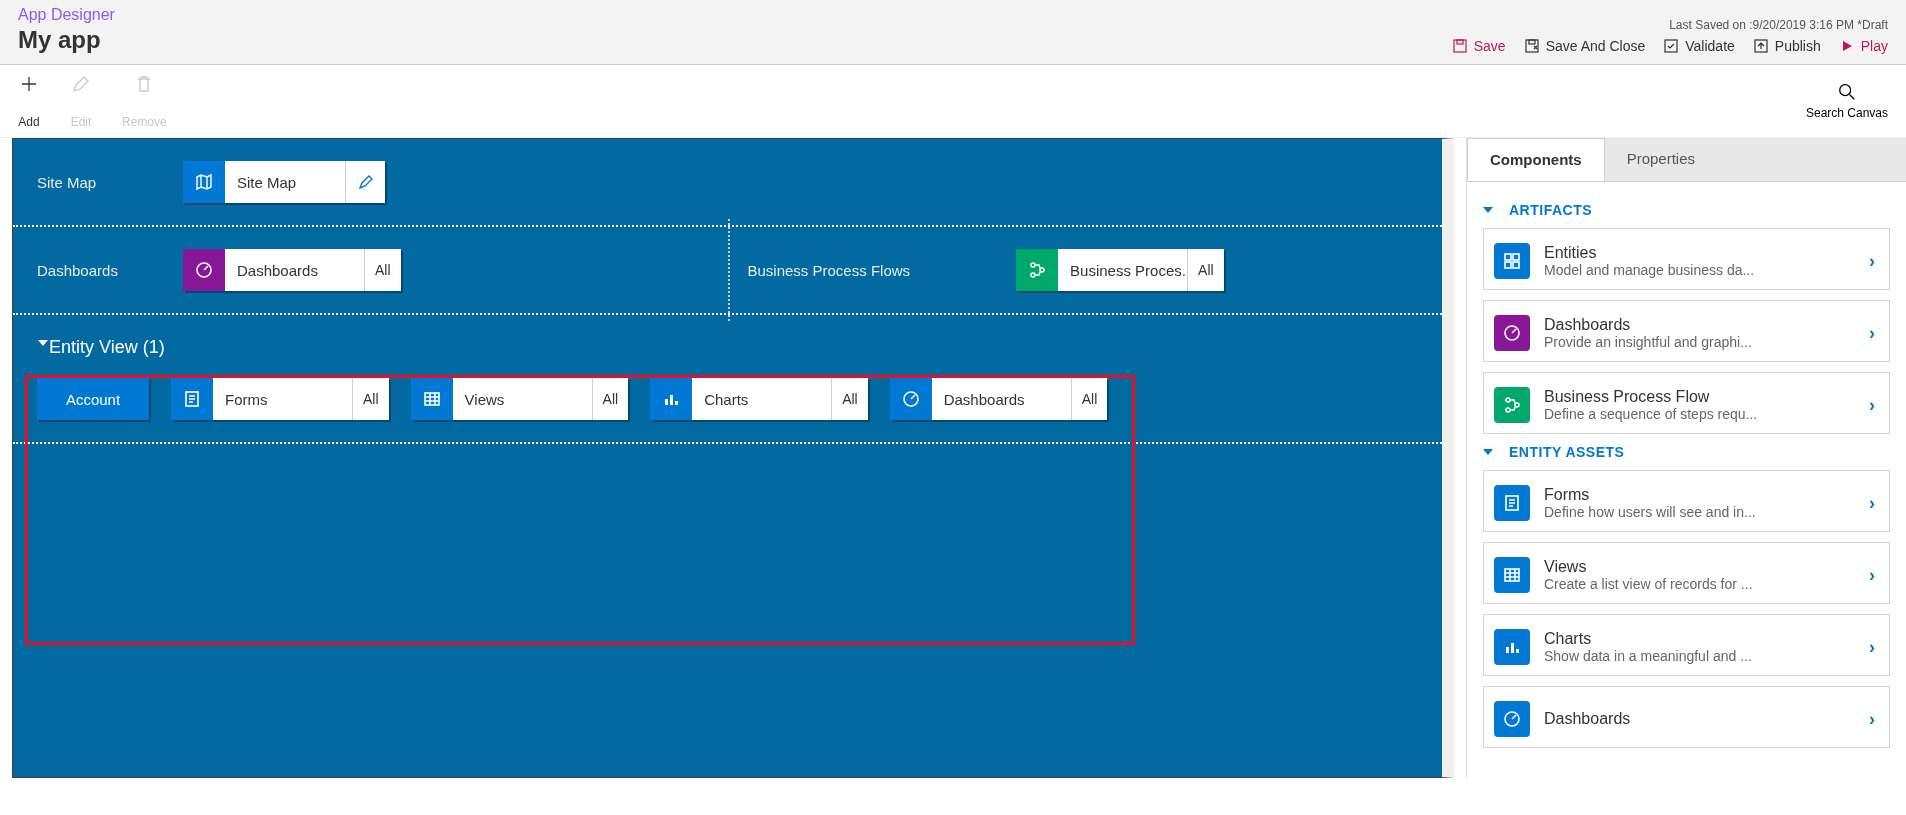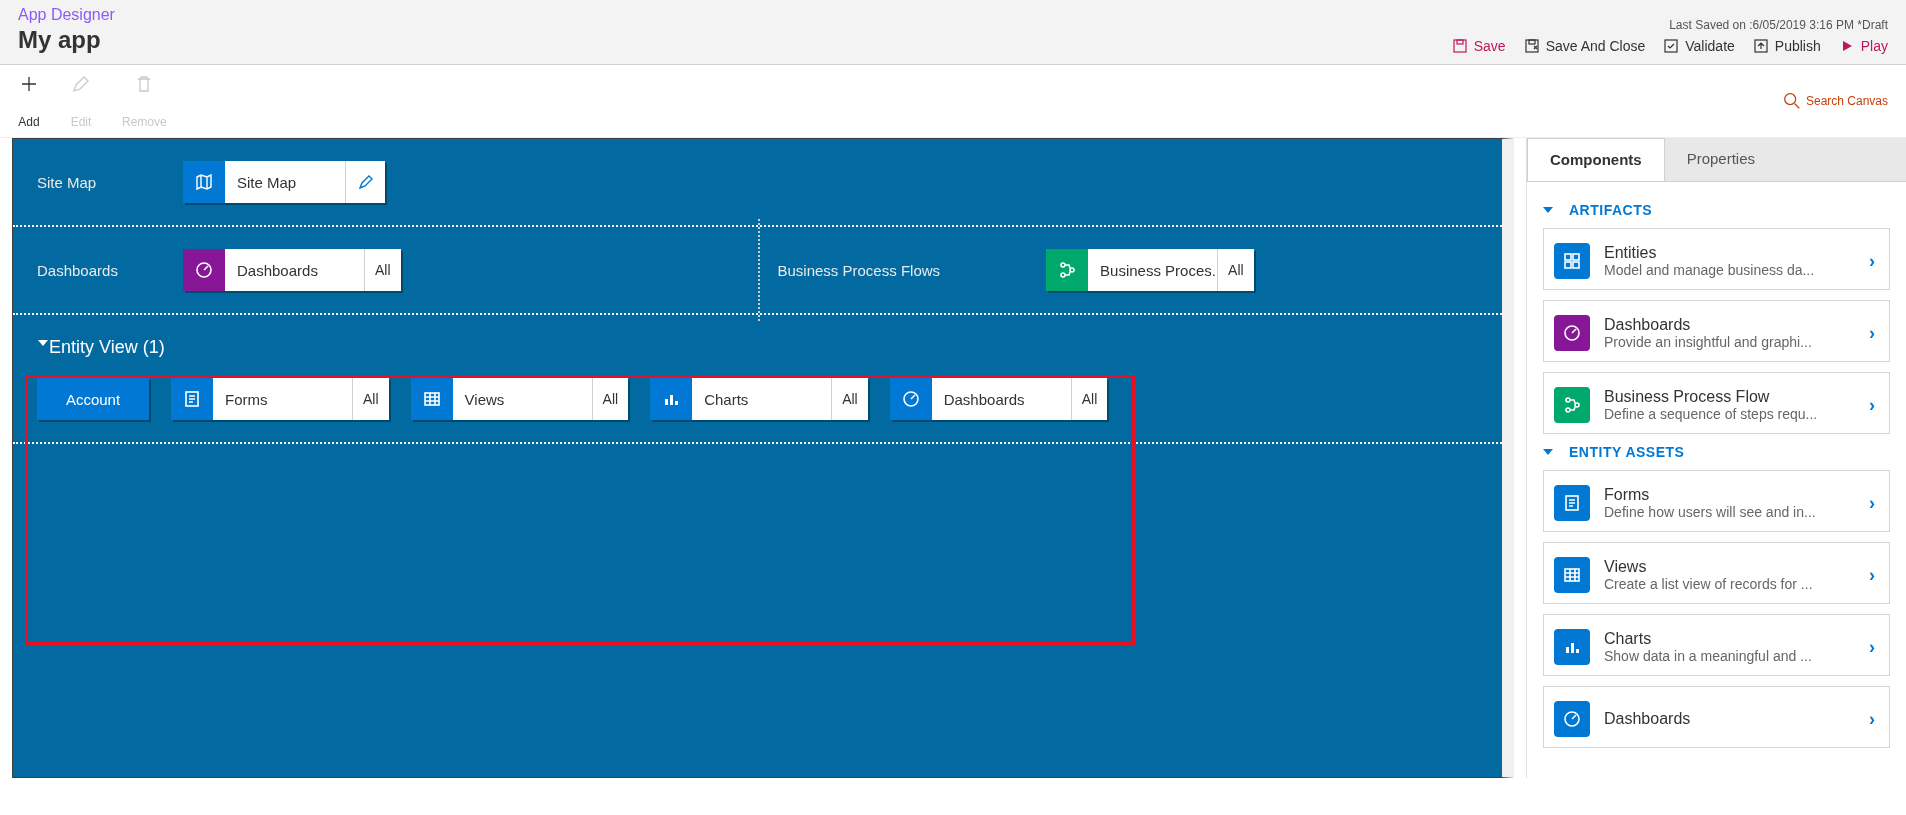--- a/index.html
+++ b/index.html
@@ -11,21 +11,21 @@
 .last-saved { font-size: 12px; color: #555; margin-bottom: 6px; }
 .header-actions { display: flex; gap: 18px; justify-content: flex-end; align-items: center; }
 .header-action { display: flex; gap: 6px; align-items: center; color: #333; cursor: pointer; font-size: 14px; }
 .header-action.disabled { color: #be185d; cursor: default; }
 .header-action svg { width: 16px; height: 16px; }
 .toolbar { display: flex; justify-content: space-between; align-items: center; padding: 8px 18px; border-bottom: 1px solid #eee; }
 .toolbar-left { display: flex; gap: 30px; }
 .tb-btn { display: flex; flex-direction: column; align-items: center; gap: 20px; color: #333; cursor: pointer; font-size: 12px; }
 .tb-btn.disabled { color: #c8c8c8; cursor: default; }
 .tb-btn svg { width: 22px; height: 22px; }
-.toolbar-right { display: flex; flex-direction: row; align-items: center; gap: 4px; color: #c2410c; cursor: pointer; font-size: 12px; }
+.toolbar-right { display: flex; flex-direction: column; align-items: center; gap: 4px; color: #000000; cursor: pointer; font-size: 12px; }
 .main { display: flex; }
 .canvas-wrap { flex: 1; background: #fff; position: relative; padding: 0 12px; }
 .canvas { background: #0369a1; border: 1px solid #404040; border-right: 12px solid #f0f0f0; position: relative; min-height: 640px; }
 .section { padding: 22px 24px; }
 .sep { border-top: 2px dotted #fff; margin: 0; }
 .row { display: flex; align-items: center; gap: 16px; color: #fff; }
 .row-label { font-size: 15px; width: 130px; color: #eaeaea; flex-shrink: 0; }
 .tile { display: flex; align-items: stretch; background: #fff; height: 42px; box-shadow: 2px 2px 0 rgba(0,0,0,.3); }
 .tile .icon { width: 42px; display: flex; align-items: center; justify-content: center; color: #fff; }
 .tile .label { padding: 0 12px; display: flex; align-items: center; color: #333; font-size: 15px; min-width: 140px; border-right: 1px solid #d0d0d0; white-space: nowrap; overflow: hidden; text-overflow: ellipsis; }
@@ -34,21 +34,21 @@
 .bg-blue { background: #0078d4; }
 .bg-purple { background: #881798; }
 .bg-green { background: #00a86b; }
 .tile.entity { background: #0078d4; color: #fff; height: 42px; width: 112px; display: flex; align-items: center; justify-content: center; font-size: 15px; box-shadow: 2px 2px 0 rgba(0,0,0,.3); }
 .two-col { display: flex; gap: 40px; position: relative; }
 .col { flex: 1; display: flex; align-items: center; gap: 16px; }
 .vline { position: absolute; left: 50%; top: -8px; bottom: -8px; border-left: 2px dotted #cfcfcf; }
 .entity-header { display: flex; align-items: flex-start; color: #fff; font-size: 18px; margin-bottom: 20px; }
 .entity-row { display: flex; gap: 22px; flex-wrap: wrap; }
 .highlight-box { position: absolute; border: 3px solid #e81123; pointer-events: none; }
-.right-panel { width: 380px; border-left: 1px solid #e0e0e0; background: #fff; display: flex; flex-direction: column; }
+.right-panel { width: 440px; border-left: 1px solid #e0e0e0; background: #fff; display: flex; flex-direction: column; }
 .tabs { display: flex; }
 .tab { padding: 12px 22px; font-size: 15px; border-bottom: 2px solid transparent; cursor: pointer; }
 .tab.active { font-weight: 600; border: 1px solid #d0d0d0; border-bottom: none; background: #fff; }
 .tab.inactive { background: #e8e8e8; color: #555; flex: 1; }
 .panel-body { padding: 12px 10px; overflow-y: auto; max-height: 620px; border-top: 1px solid #d0d0d0; position: relative; }
 .group-header { display: flex; align-items: center; gap: 16px; color: #0078d4; font-size: 14px; letter-spacing: .5px; font-weight: 600; margin: 8px 6px; }
 .card { border: 1px solid #d6d6d6; background: #fff; margin: 10px 6px; padding: 14px 14px 10px 10px; display: flex; align-items: center; gap: 14px; cursor: pointer; }
 .card .ic { width: 36px; height: 36px; border-radius: 4px; display: flex; align-items: center; justify-content: center; color: #fff; flex-shrink: 0; }
 .card .txt { flex: 1; overflow: hidden; }
 .card .title { font-size: 16px; color: #333; }
@@ -58,21 +58,21 @@
 </style>
 </head>
 <body>
 
 <div class="header">
   <div class="header-left">
     <div class="breadcrumb">App Designer</div>
     <div class="title">My app</div>
   </div>
   <div class="header-right">
-    <div class="last-saved">Last Saved on :6/05/2019 3:16 PM *Draft</div>
+    <div class="last-saved">Last Saved on :9/20/2019 3:16 PM *Draft</div>
     <div class="header-actions">
       <div class="header-action disabled">
         <svg viewBox="0 0 16 16" fill="none" stroke="currentColor" stroke-width="1.2">
             <rect x="2" y="2" width="12" height="12"></rect>
             <rect x="5" y="2" width="6" height="4"></rect>
           </svg>
         <span>Save</span>
       </div>
       <div class="header-action">
         <svg viewBox="0 0 16 16" fill="none" stroke="currentColor" stroke-width="1.2">

